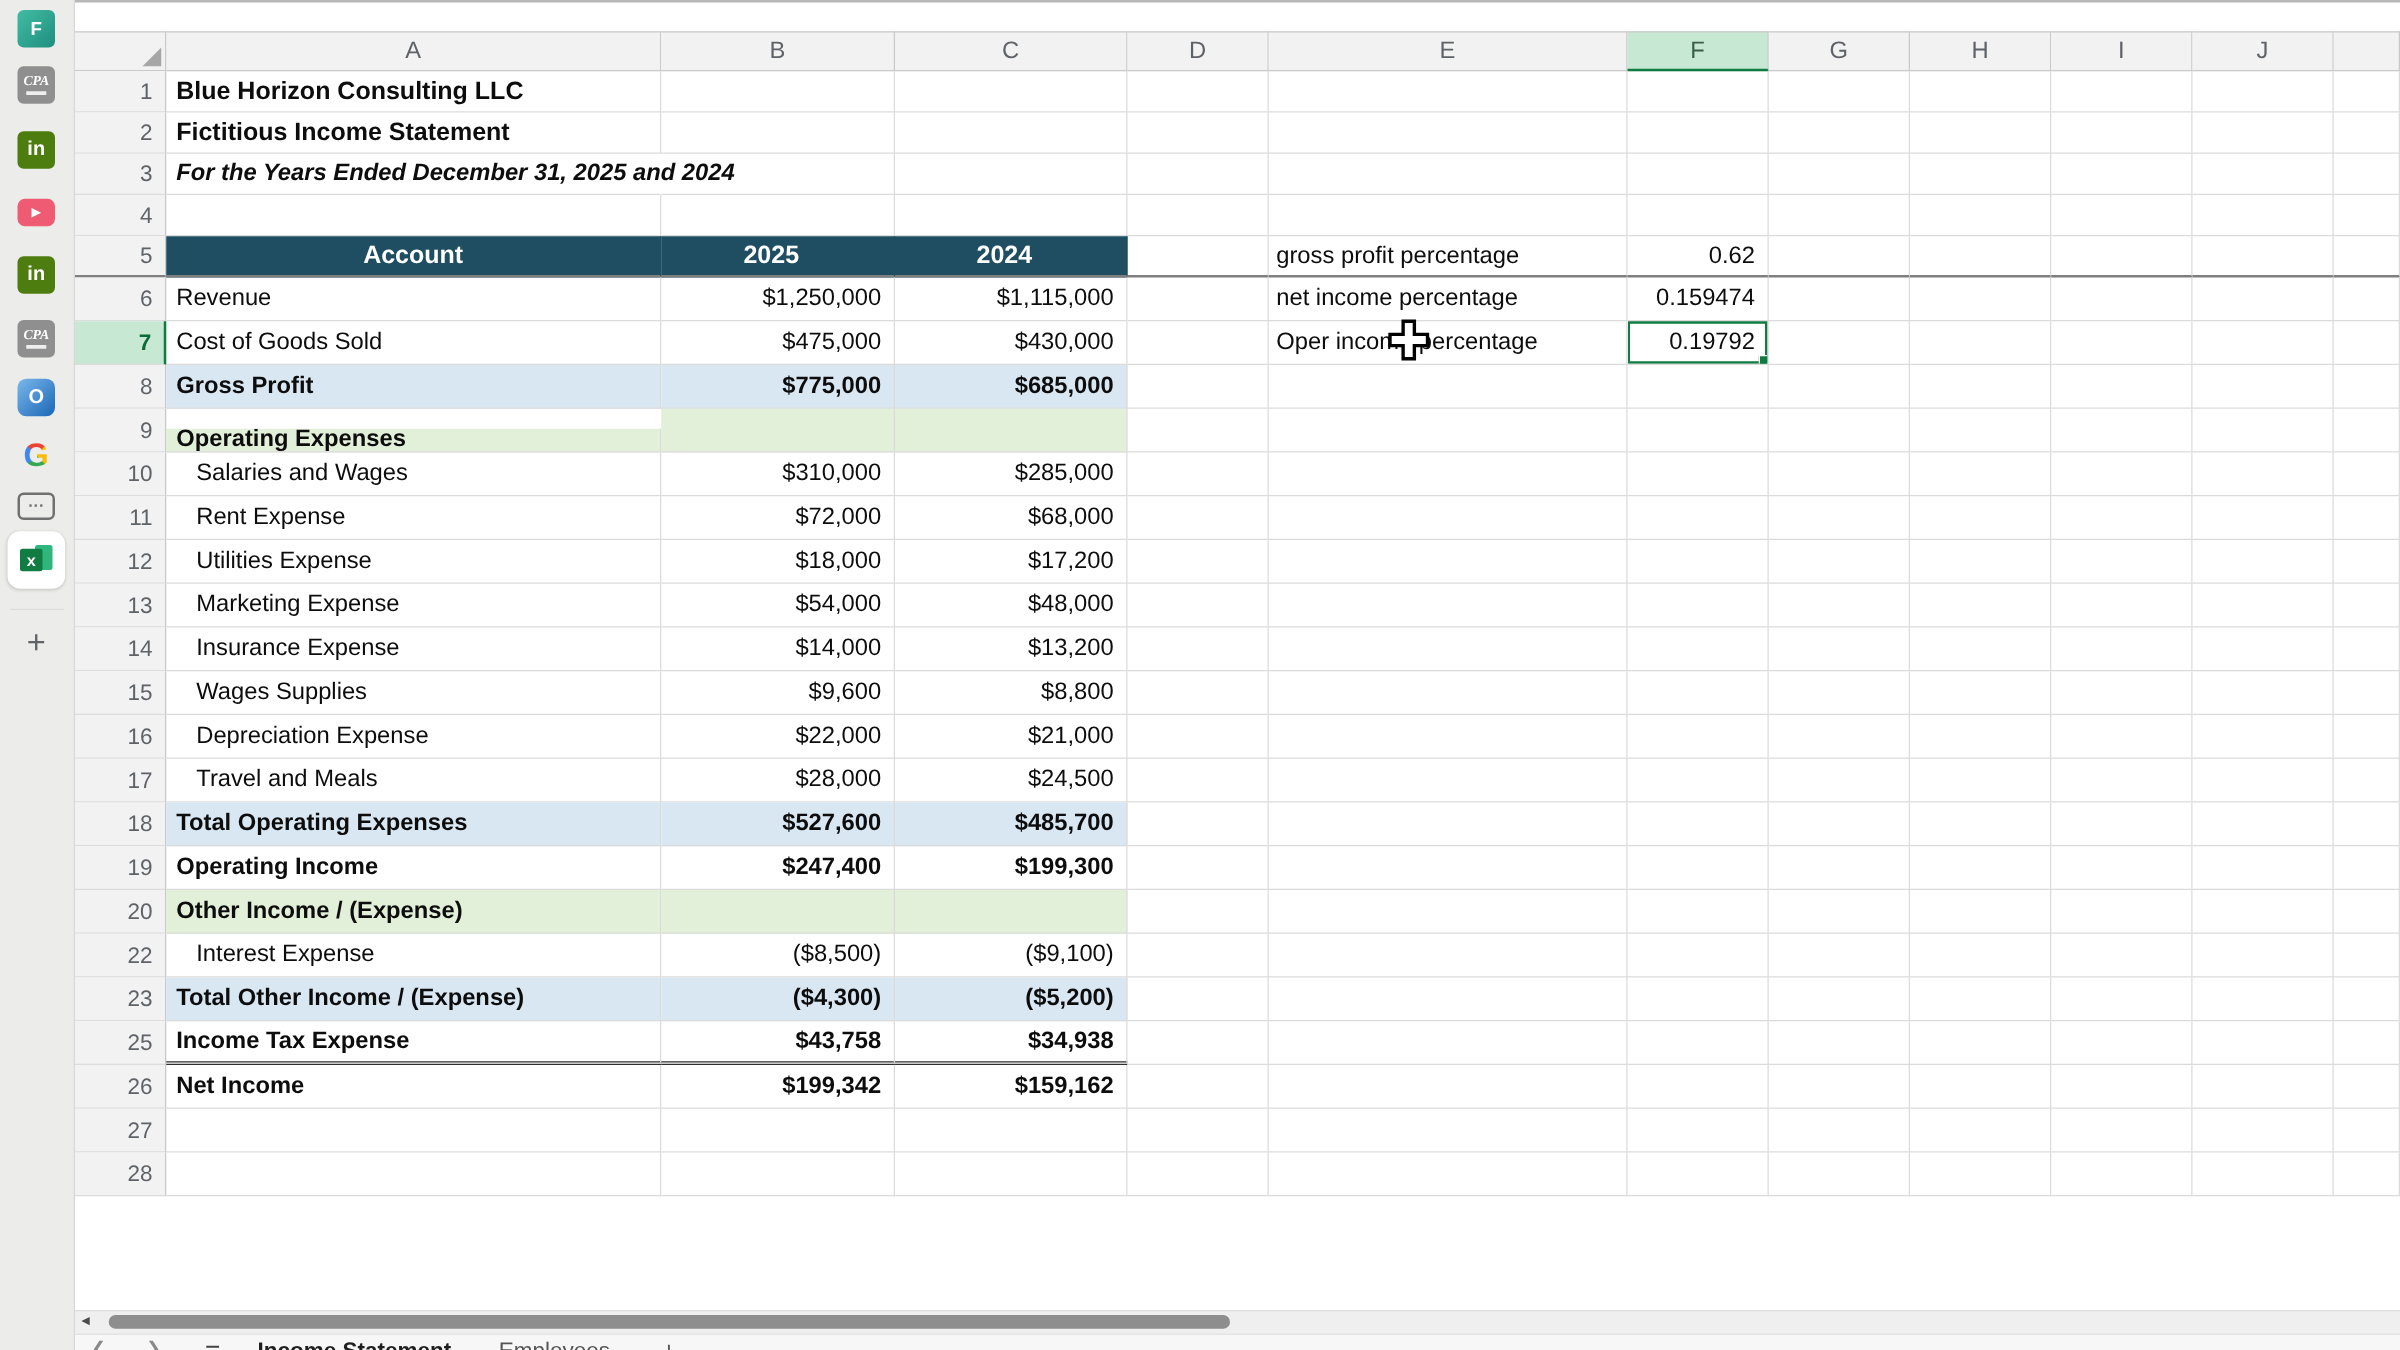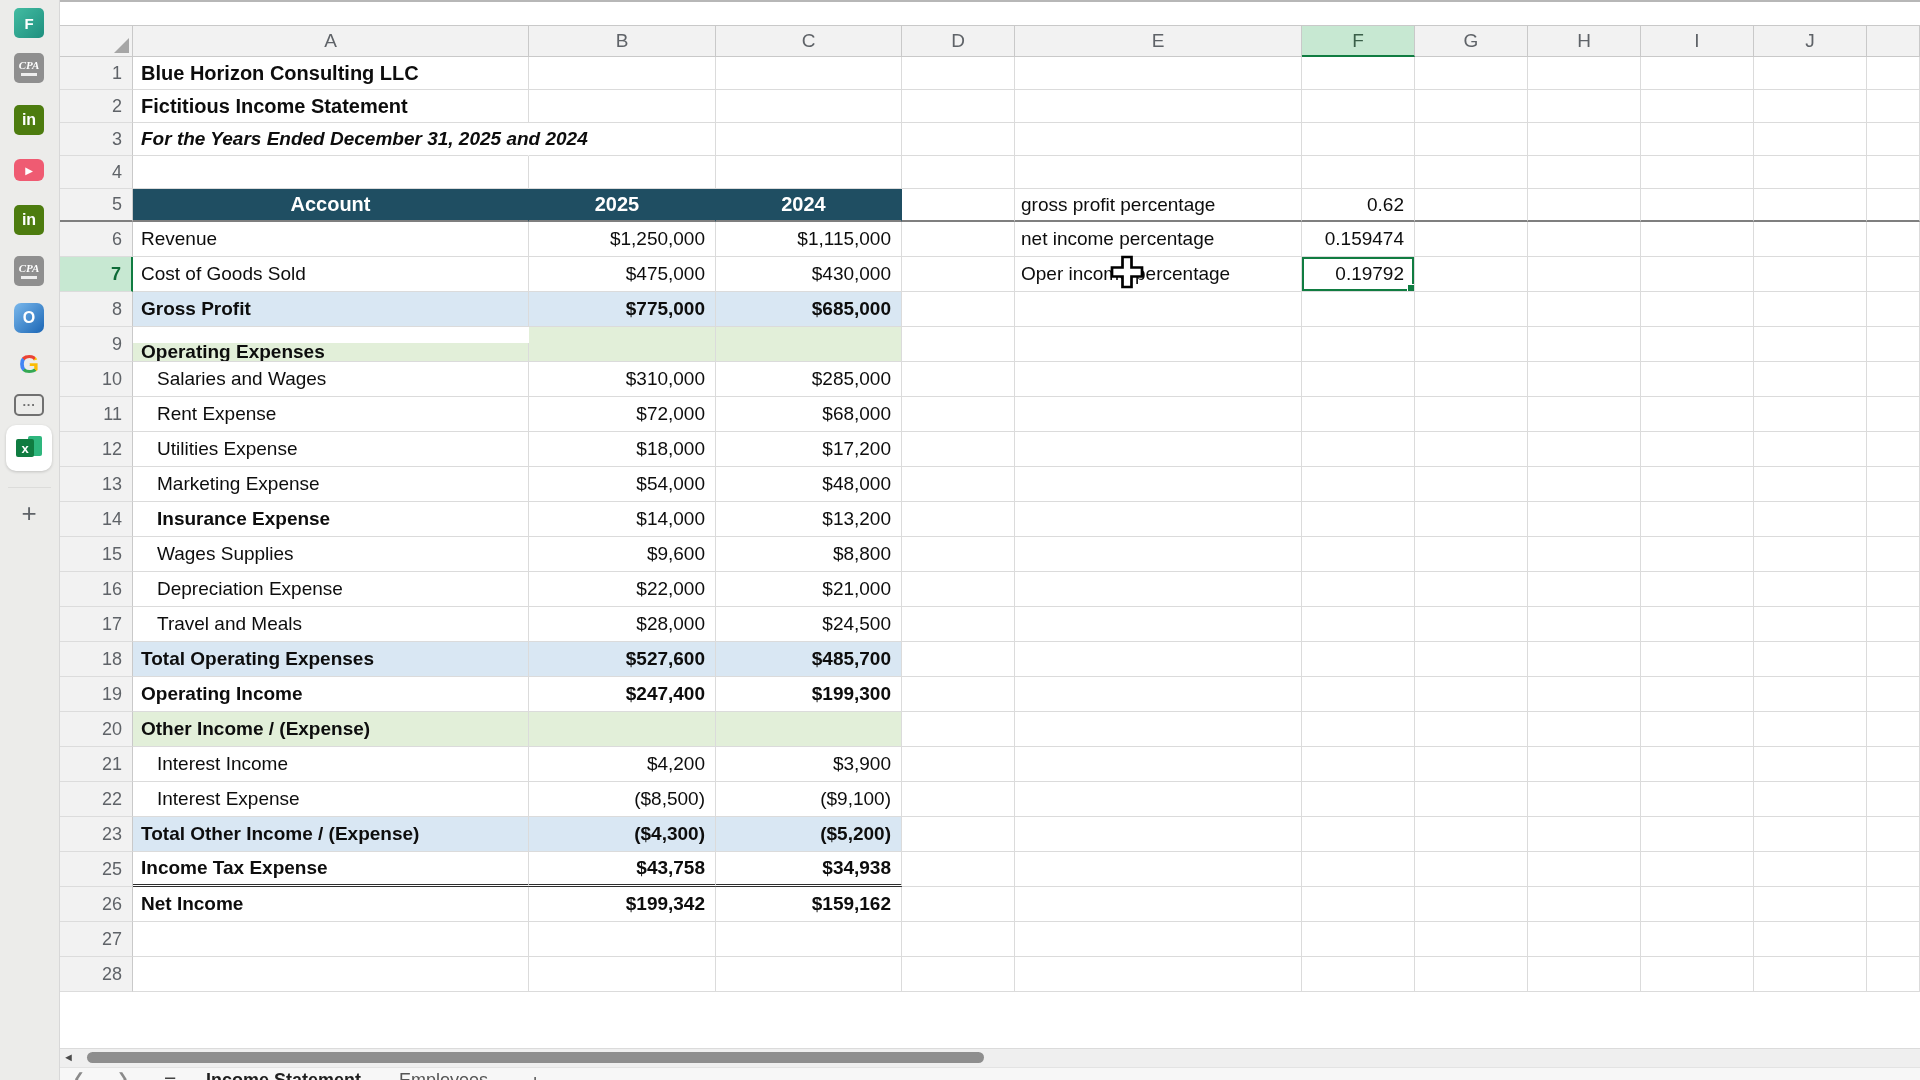--- a/index.html
+++ b/index.html
@@ -341,21 +341,21 @@
           <div class="cell c-e elabel" style="width: 287px;"></div>
           <div class="cell c-f num" style="width: 113px;"></div>
           <div class="cell c-g" style="width: 113px;"></div>
           <div class="cell c-h" style="width: 113px;"></div>
           <div class="cell c-i" style="width: 113px;"></div>
           <div class="cell c-j" style="width: 113px;"></div>
           <div class="cell c-k" style="width: 53px;"></div>
         </div>
         <div class="row" style="height: 35px;">
           <div class="gut">14</div>
-          <div class="cell c-a indent" style="width: 396px; font-weight: bold;">Insurance Expense</div>
+          <div class="cell c-a indent" style="width: 396px;">Insurance Expense</div>
           <div class="cell c-b num" style="width: 187px;">$14,000</div>
           <div class="cell c-c num" style="width: 186px;">$13,200</div>
           <div class="cell c-d" style="width: 113px;"></div>
           <div class="cell c-e elabel" style="width: 287px;"></div>
           <div class="cell c-f num" style="width: 113px;"></div>
           <div class="cell c-g" style="width: 113px;"></div>
           <div class="cell c-h" style="width: 113px;"></div>
           <div class="cell c-i" style="width: 113px;"></div>
           <div class="cell c-j" style="width: 113px;"></div>
           <div class="cell c-k" style="width: 53px;"></div>
@@ -428,34 +428,20 @@
           <div class="cell c-h" style="width: 113px;"></div>
           <div class="cell c-i" style="width: 113px;"></div>
           <div class="cell c-j" style="width: 113px;"></div>
           <div class="cell c-k" style="width: 53px;"></div>
         </div>
         <div class="row" style="height: 35px;">
           <div class="gut">20</div>
           <div class="cell c-a bg-green bold" style="width: 396px;">Other Income / (Expense)</div>
           <div class="cell c-b bg-green bold num" style="width: 187px;"></div>
           <div class="cell c-c bg-green bold num" style="width: 186px;"></div>
-          <div class="cell c-d" style="width: 113px;"></div>
-          <div class="cell c-e elabel" style="width: 287px;"></div>
-          <div class="cell c-f num" style="width: 113px;"></div>
-          <div class="cell c-g" style="width: 113px;"></div>
-          <div class="cell c-h" style="width: 113px;"></div>
-          <div class="cell c-i" style="width: 113px;"></div>
-          <div class="cell c-j" style="width: 113px;"></div>
-          <div class="cell c-k" style="width: 53px;"></div>
-        </div>
-        <div class="row" style="height: 35px;">
-          <div class="gut">21</div>
-          <div class="cell c-a indent" style="width: 396px;">Interest Income</div>
-          <div class="cell c-b num" style="width: 187px;">$4,200</div>
-          <div class="cell c-c num" style="width: 186px;">$3,900</div>
           <div class="cell c-d" style="width: 113px;"></div>
           <div class="cell c-e elabel" style="width: 287px;"></div>
           <div class="cell c-f num" style="width: 113px;"></div>
           <div class="cell c-g" style="width: 113px;"></div>
           <div class="cell c-h" style="width: 113px;"></div>
           <div class="cell c-i" style="width: 113px;"></div>
           <div class="cell c-j" style="width: 113px;"></div>
           <div class="cell c-k" style="width: 53px;"></div>
         </div>
         <div class="row" style="height: 35px;">

